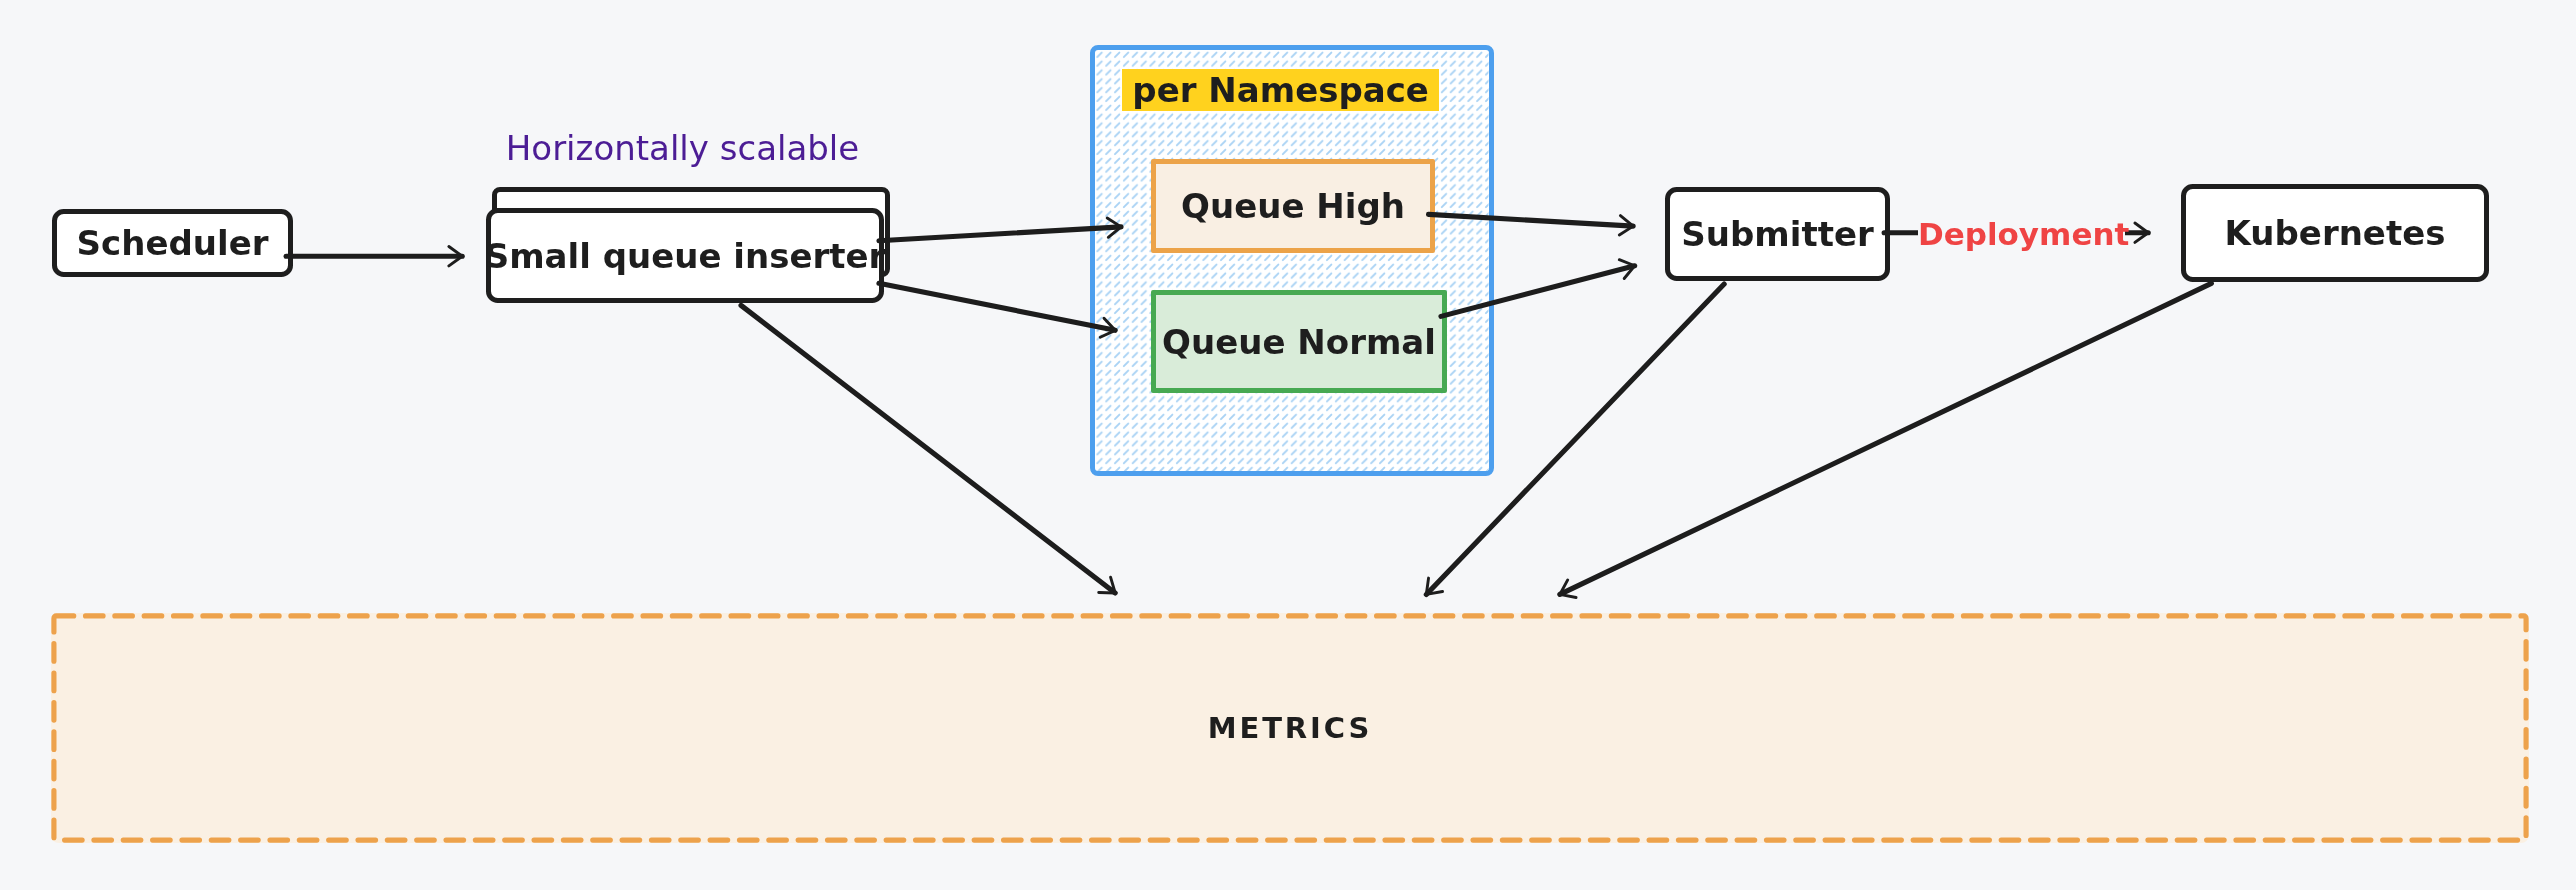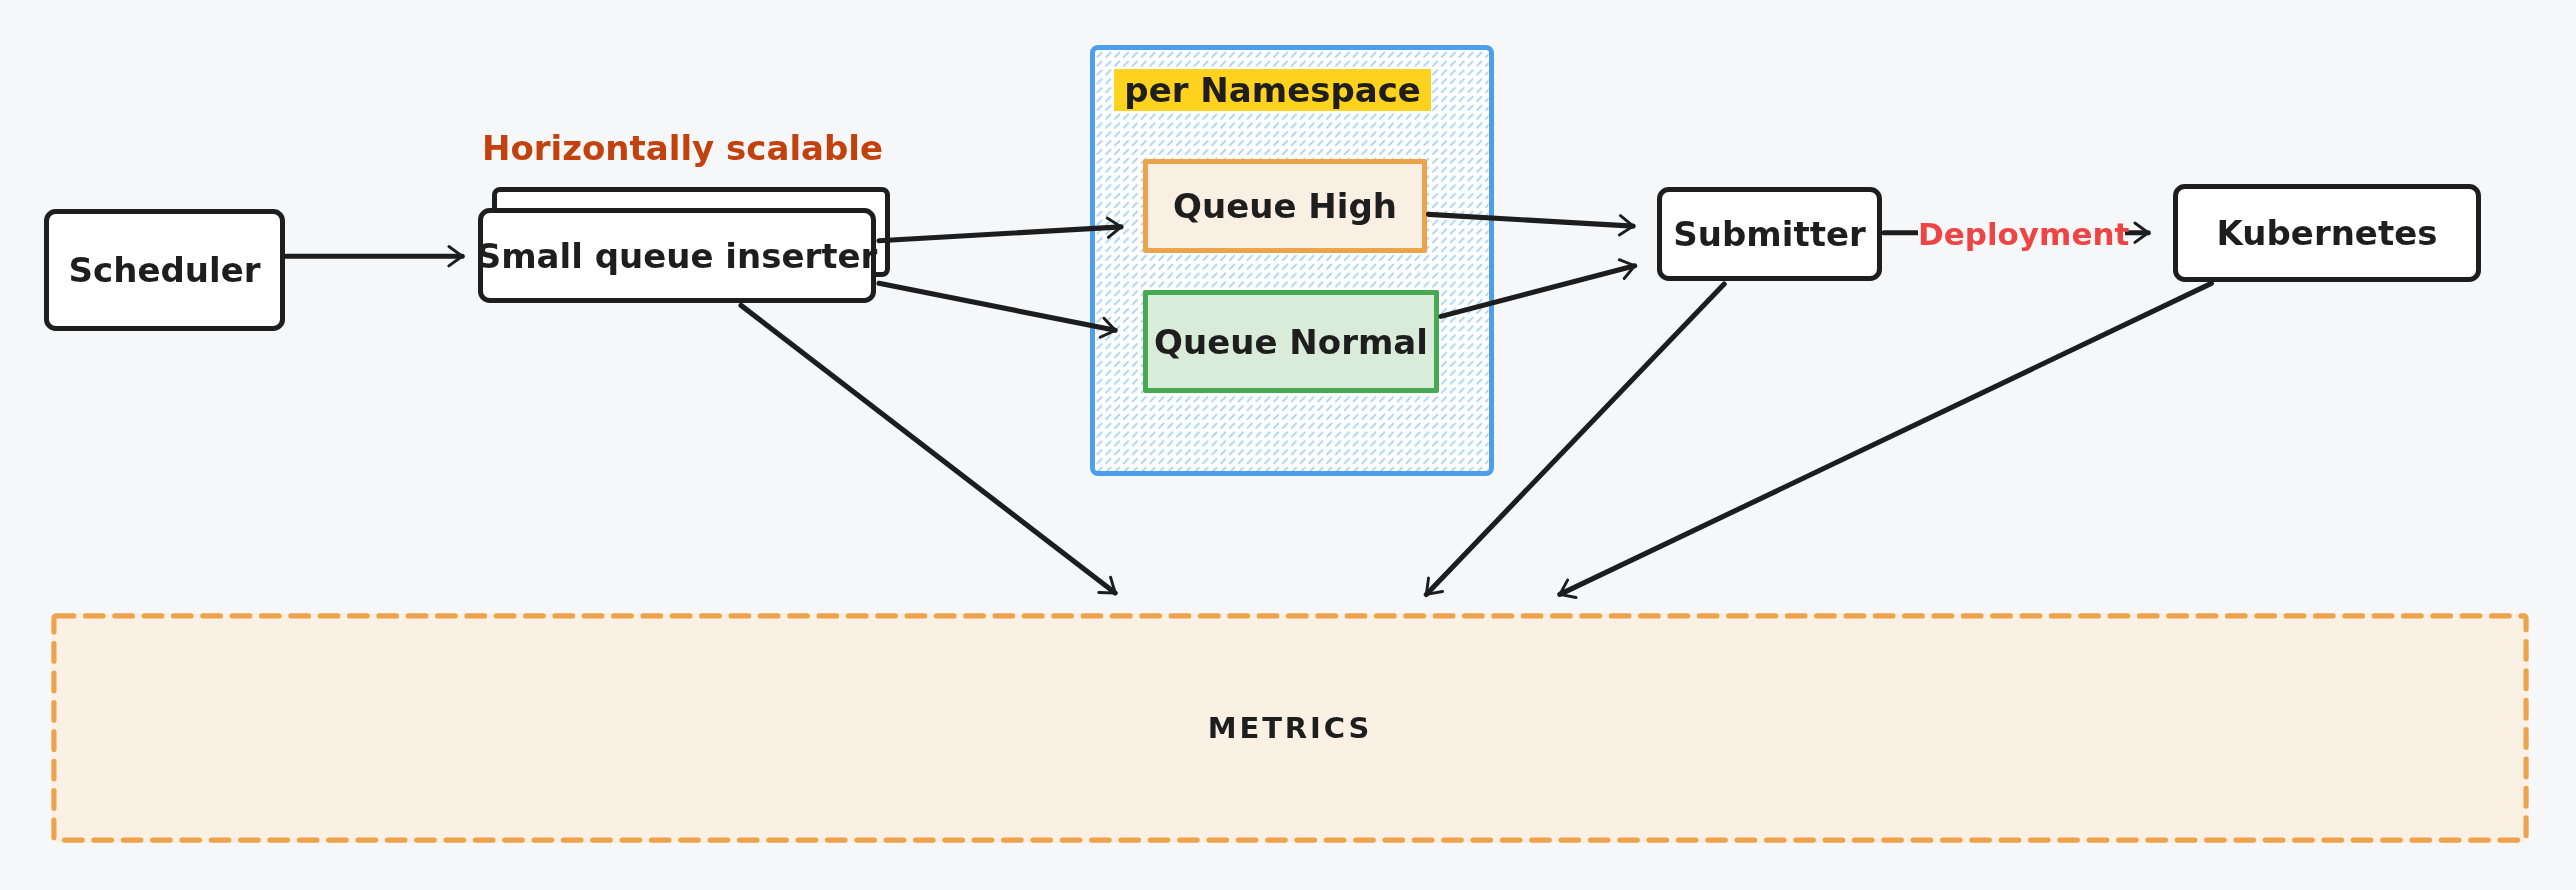--- a/index.html
+++ b/index.html
@@ -33,25 +33,25 @@
   .node.back-copy {
     background: #ffffff;
   }
   .node.queue {
     border-width: 5.1px;
     border-radius: 2px;
     justify-content: center;
   }
   .floating-label {
     position: absolute;
-    font-weight: bold;
+    font-weight: normal;
     font-size: 34px;
     white-space: nowrap;
     text-align: center;
-    color: #c2410c;
+    color: #4c1d95;
   }
   .namespace-group {
     position: absolute;
     left: 1090px;
     top: 45px;
     width: 404px;
     height: 431px;
     box-sizing: border-box;
     border: 5.9px solid #4d9fee;
     border-radius: 13.2px;
@@ -119,28 +119,28 @@
   svg.arrows {
     position: absolute;
     inset: 0;
     width: 2576px;
     height: 891px;
     z-index: 10;
     pointer-events: none;
   }
   
   .z1 { z-index: 1; border-radius: 8px; }
-  .z2 { z-index: 2; }
+  .z2 { z-index: 2; margin-left: 8px; }
 </style>
 </head>
 <body>
 
 <div class="canvas">
 
-  <div class="node z2" style="left:44px; top:209px; width:241px; height:122px;">
+  <div class="node z2" style="left:44px; top:209px; width:241px; height:68px;">
     <span>Scheduler</span>
   </div>
 
   <div class="floating-label" style="left:477px; top:128px; width:411px;">Horizontally scalable</div>
 
   <div class="node back-copy z1" style="left:492px; top:187px; width:398px; height:90px;"></div>
 
   <div class="node z2" style="left:478px; top:208px; width:398px; height:95px;">
     <span>Small queue inserter</span>
   </div>

